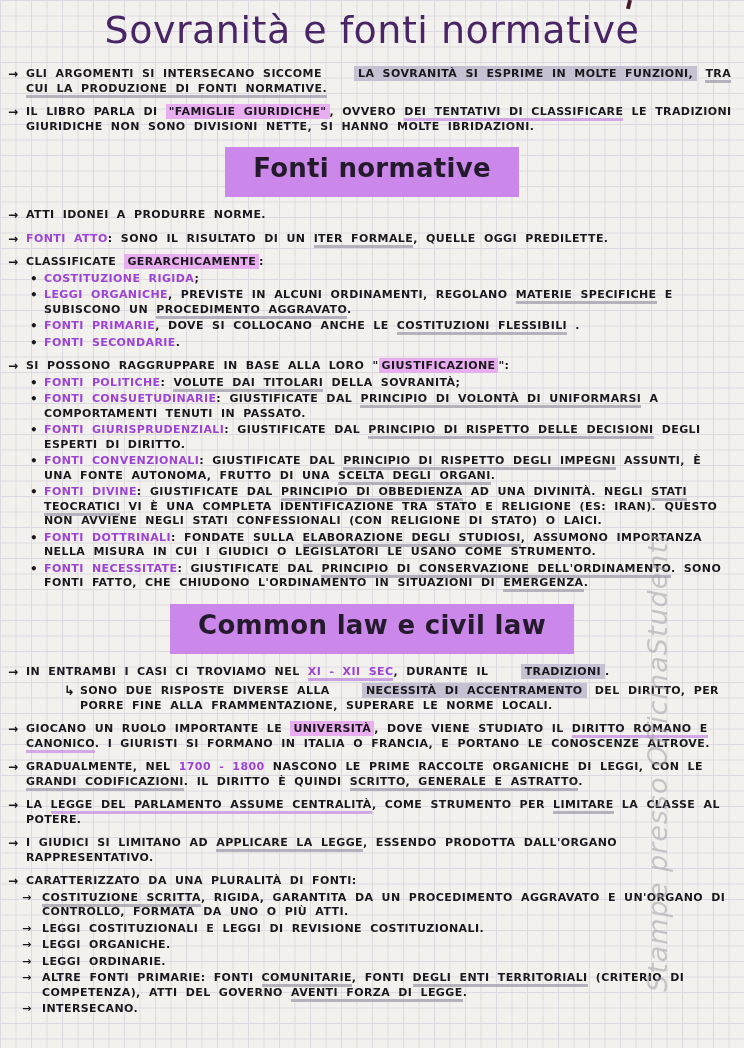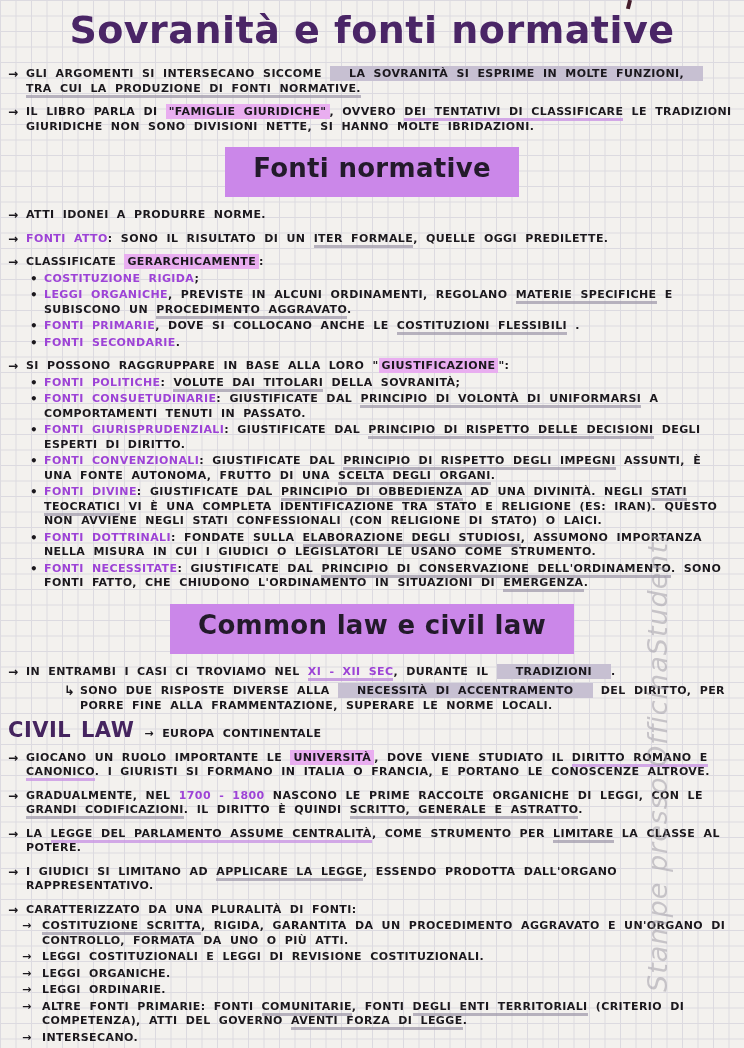--- a/index.html
+++ b/index.html
@@ -8,21 +8,21 @@
     background-color:#f3f1ee;
     background-image:
       linear-gradient(#dcdae0 1px, transparent 1px),
       linear-gradient(90deg, #dcdae0 1px, transparent 1px);
     background-size:15.5px 15.5px;
     font-family:"DejaVu Sans", sans-serif;
     color:#1b181d;
   }
   .page-title{
     margin:8px 6px 4px 6px;text-align:center;
-    font-size:38px;font-weight:bold;color:#4a2566;letter-spacing:0.5px;
+    font-size:38px;font-weight:normal;color:#4a2566;letter-spacing:0.5px;
   }
   .content{padding:2px 8px 0 8px;}
   .blk{display:flex;align-items:flex-start;
     font-size:11px;font-weight:bold;line-height:14.5px;
     letter-spacing:0.4px;word-spacing:4px;}
   .pfx{flex:0 0 auto;font-weight:bold;}
   .txt{flex:1 1 auto;min-width:0;}
   .para{margin-top:9px;}
   .para .pfx{width:18px;font-size:12px;}
   .cont{margin-left:18px;margin-top:1px;}
@@ -37,21 +37,21 @@
   .hdr-row{text-align:center;margin:13px 0 11px 0;}
   .hdr{
     display:inline-block;background:#cb87e9;color:#231a2b;
     font-size:26px;font-weight:bold;letter-spacing:0.3px;
     padding:6px 28px 14px 28px;
   }
   
   .kw{color:#9d43d6;}
   .ul{border-bottom:3px solid rgba(162,155,172,0.75);padding-bottom:0;}
   .ulp{border-bottom:3px solid rgba(201,150,228,0.8);padding-bottom:0;}
-  .hlg{background:#c7c0d2;padding:1px 19px;}
+  .hlg{background:#c7c0d2;padding:1px 4px;margin-left:24px;}
   .hlp{background:#e9aef0;padding:1px 3px;}
   .kw.ul{border-bottom-color:rgba(190,140,220,0.8);margin-top:16px;}
   .watermark{
     position:absolute;left:642px;top:992px;
     transform:rotate(-90deg);transform-origin:0 0;
     white-space:nowrap;font-style:italic;font-size:27px;
     color:#a39fa9;opacity:0.55;letter-spacing:1px;font-weight:normal;
   }
   .corner-mark{position:absolute;left:627px;top:0;width:4px;height:9px;background:#441c2c;transform:rotate(14deg);}
 </style>
@@ -134,23 +134,20 @@
     </div>
     <div class="hdr-row"><div class="hdr">Common law e civil law</div></div>
     <div class="blk para">
       <span class="pfx">→</span>
       <span class="txt"><span>IN ENTRAMBI I CASI CI TROVIAMO NEL </span><span class="kw ul">XI - XII SEC</span><span>, DURANTE IL </span><span class="hlg">TRADIZIONI</span><span>.</span></span>
     </div>
     <div class="blk note">
       <span class="pfx">↳</span>
       <span class="txt"><span>SONO DUE RISPOSTE DIVERSE ALLA </span><span class="hlg">NECESSITÀ DI ACCENTRAMENTO</span><span> DEL DIRITTO, PER PORRE FINE ALLA FRAMMENTAZIONE, SUPERARE LE NORME LOCALI.</span></span>
     </div>
-    <div class="blk heading">
-      <span class="txt"><span class="hd">CIVIL LAW</span><span>→ EUROPA CONTINENTALE</span></span>
-    </div>
     <div class="blk para">
       <span class="pfx">→</span>
       <span class="txt"><span>GIOCANO UN RUOLO IMPORTANTE LE </span><span class="hlp">UNIVERSITÀ</span><span>, DOVE VIENE STUDIATO IL </span><span class="ulp">DIRITTO ROMANO E CANONICO</span><span>. I GIURISTI SI FORMANO IN ITALIA O FRANCIA, E PORTANO LE CONOSCENZE ALTROVE.</span></span>
     </div>
     <div class="blk para">
       <span class="pfx">→</span>
       <span class="txt"><span>GRADUALMENTE, NEL </span><span class="kw">1700 - 1800</span><span> NASCONO LE PRIME RACCOLTE ORGANICHE DI LEGGI, CON LE </span><span class="ul">GRANDI CODIFICAZIONI</span><span>. IL DIRITTO È QUINDI </span><span class="ul">SCRITTO, GENERALE E ASTRATTO</span><span>.</span></span>
     </div>
     <div class="blk para">
       <span class="pfx">→</span>

